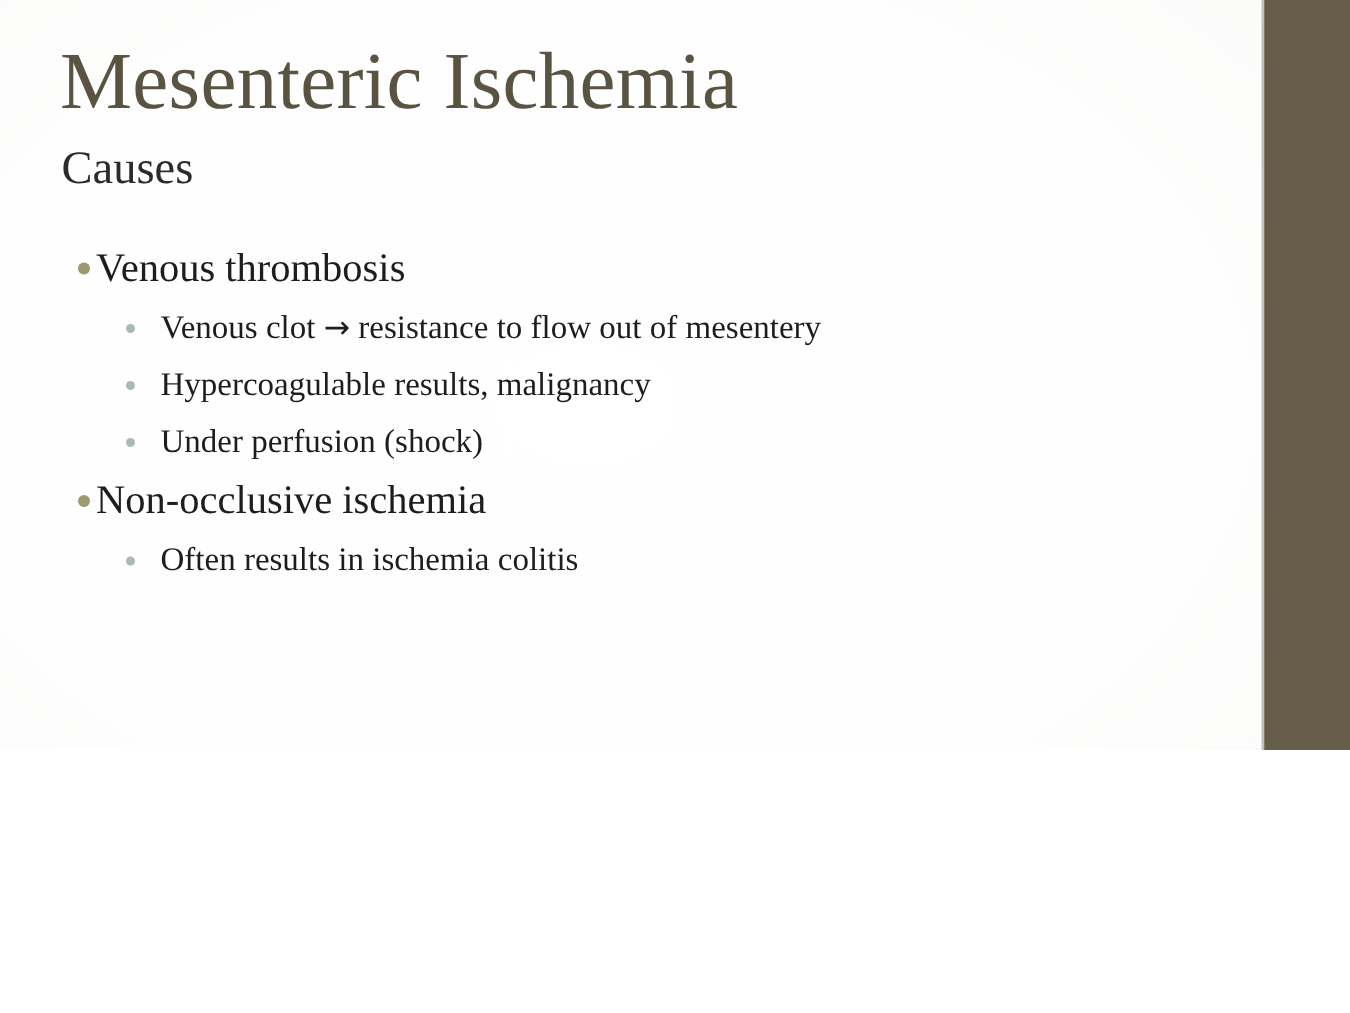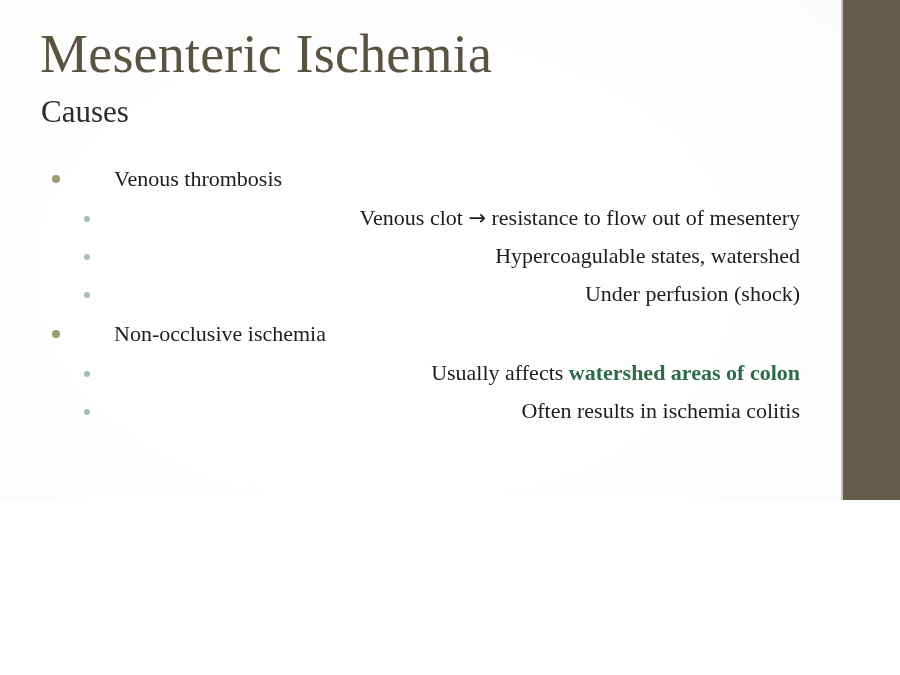--- a/index.html
+++ b/index.html
@@ -96,42 +96,41 @@
   }
 
   .bullet-row {
     position: relative;
     display: block;
     color: #1d1d1d;
   }
 
   
   .lvl1 {
-    padding-left: 114px;
-    font-size: 22px;
+    padding-left: 64px;
+    font-size: 27px;
     line-height: 41px;
     height: 41px;
   }
   .lvl1 .dot {
     position: absolute;
     left: 52px;
     top: 17px;
     width: 8px;
     height: 8px;
     border-radius: 50%;
     background: #9a9a6e;
   }
 
   
   .lvl2 {
     padding-left: 107px;
     font-size: 22px;
     line-height: 38px;
     height: 38px;
-    text-align: right;
   }
   .lvl2 .dot {
     position: absolute;
     left: 84px;
     top: 17px;
     width: 6px;
     height: 6px;
     border-radius: 50%;
     background: #a7bcb2;
   }
@@ -173,37 +172,33 @@
       <span class="txt">Venous thrombosis</span>
     </div>
 
     <div class="bullet-row lvl2">
       <span class="dot"></span>
       <span class="txt"><span>Venous clot </span><span class="arrow">→</span><span> resistance to flow out of mesentery</span></span>
     </div>
 
     <div class="bullet-row lvl2">
       <span class="dot"></span>
-      <span class="txt">Hypercoagulable states, watershed</span>
+      <span class="txt">Hypercoagulable results, malignancy</span>
     </div>
 
     <div class="bullet-row lvl2">
       <span class="dot"></span>
       <span class="txt">Under perfusion (shock)</span>
     </div>
 
     <div class="bullet-row lvl1">
       <span class="dot"></span>
       <span class="txt">Non-occlusive ischemia</span>
     </div>
 
-    <div class="bullet-row lvl2">
-      <span class="dot"></span>
-      <span class="txt"><span>Usually affects </span><span class="emph">watershed areas of colon</span></span>
-    </div>
 
     <div class="bullet-row lvl2">
       <span class="dot"></span>
       <span class="txt">Often results in ischemia colitis</span>
     </div>
 
   </div>
 
 </div>
 

